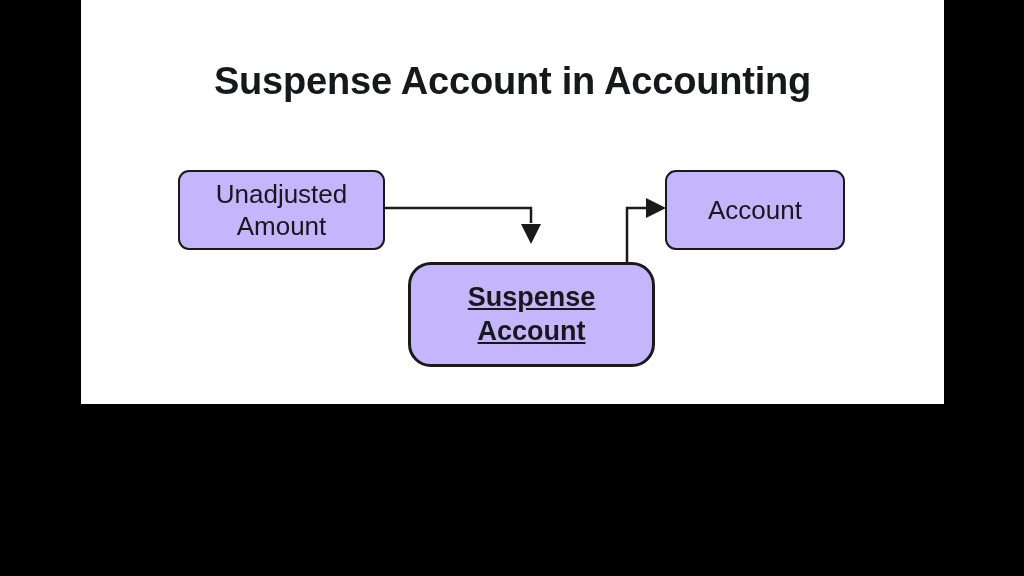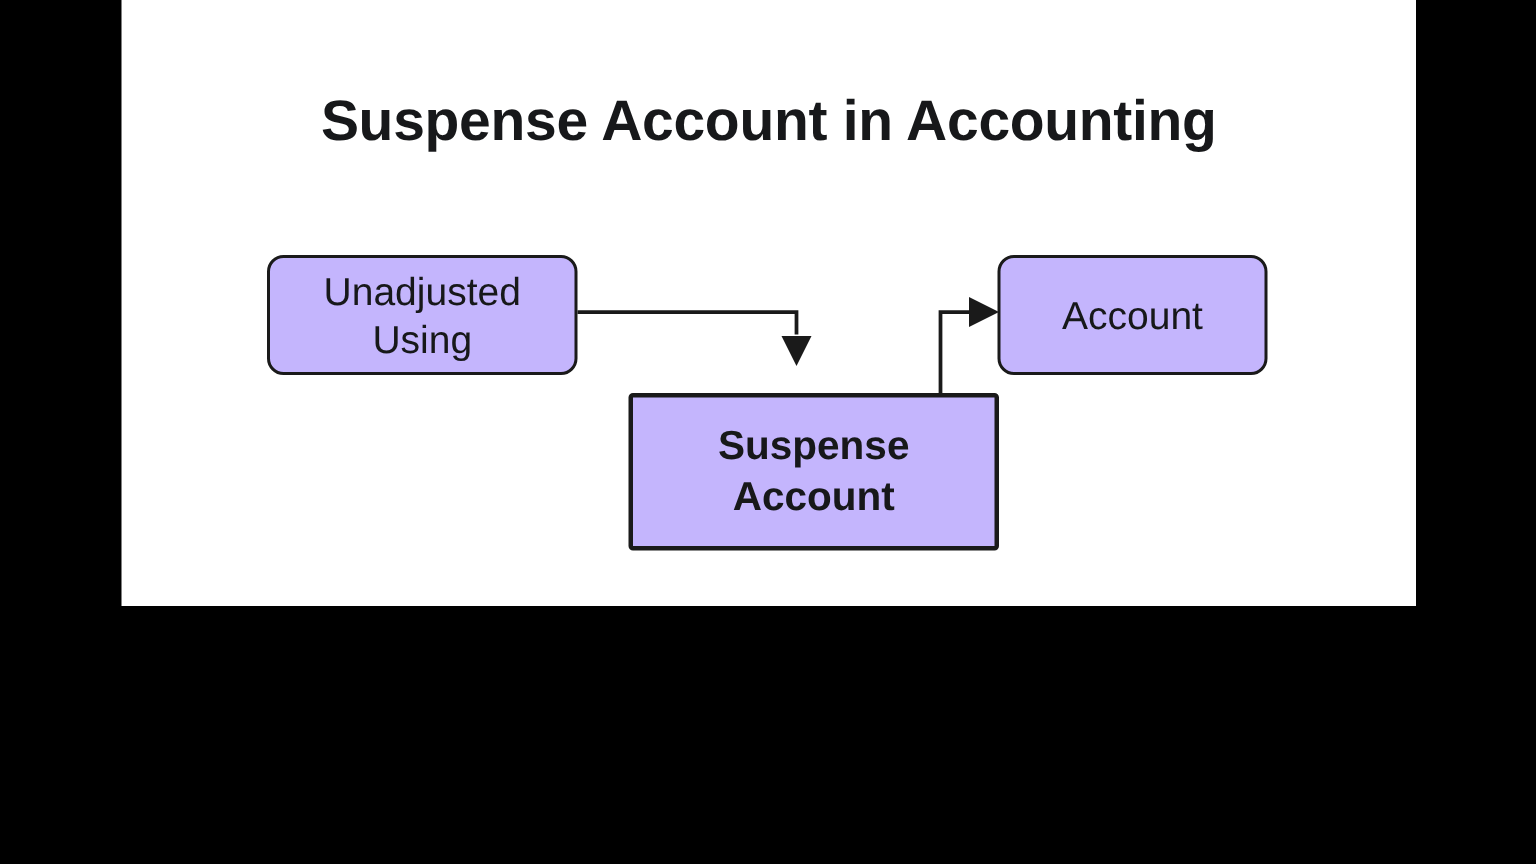--- a/index.html
+++ b/index.html
@@ -82,26 +82,27 @@
     font-size: 26px;
     font-weight: normal;
   }
   #node-correct {
     left: 584px;  top: 170px;
     width: 180px; height: 80px;
     font-size: 26px;
     font-weight: normal;
   }
   #node-suspense {
-    left: 338px;  top: 262px;
+    left: 327px;  top: 262px;
     width: 247px; height: 105px;
     font-size: 27px;
     font-weight: bold;
     border-width: 3px;
-    border-radius: 3px;
+    border-radius: 23px;
+    text-decoration: underline;
   }
 
   
   #connectors {
     position: absolute;
     left: 0; top: 0;
     width: 863px; height: 576px;
     pointer-events: none;
   }
 
@@ -140,21 +141,21 @@
 
         <g>
           <path d="M 546 262 L 546 208 L 566 208" fill="none" stroke="#1a1a1a" stroke-width="2.5" stroke-linecap="butt"></path>
           <polygon points="565,198 585,208 565,218" fill="#1a1a1a"></polygon>
         </g>
       </svg>
 
       <div class="node" id="node-unadjusted">
         <span>
           <span class="node-label">Unadjusted</span>
-          <span class="node-label">Using</span>
+          <span class="node-label">Amount</span>
         </span>
       </div>
 
       <div class="node" id="node-suspense">
         <span>
           <span class="node-label">Suspense</span>
           <span class="node-label">Account</span>
         </span>
       </div>
 

